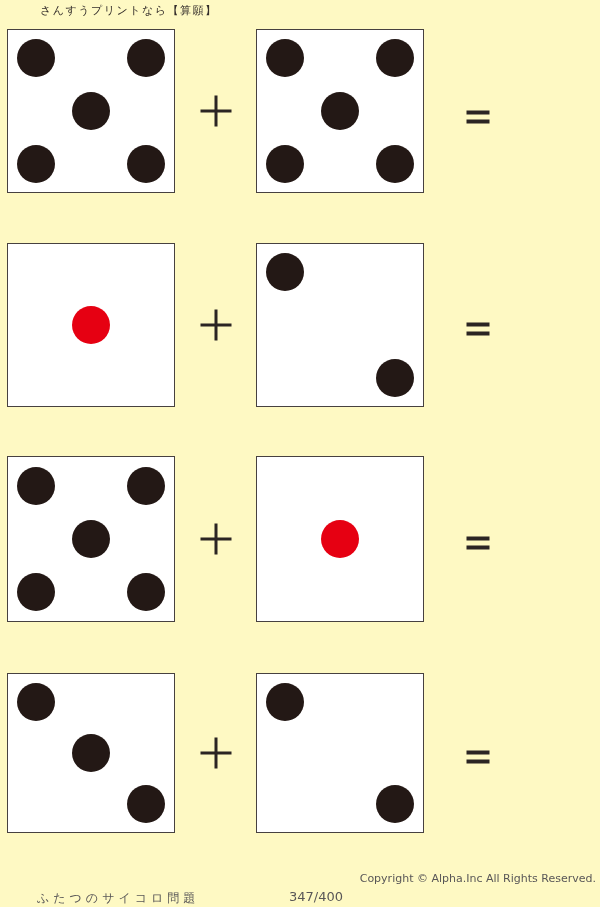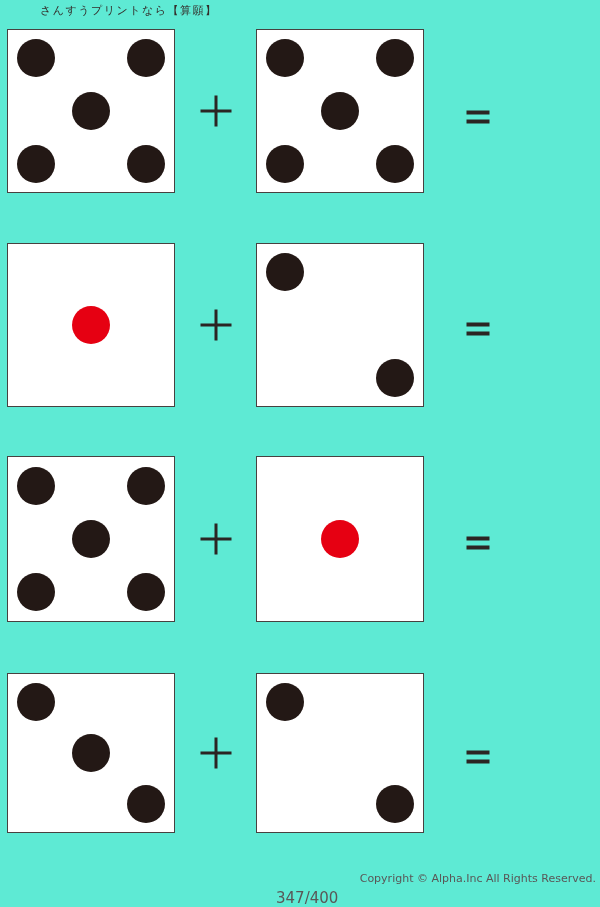--- a/index.html
+++ b/index.html
@@ -1,19 +1,19 @@
 <!DOCTYPE html>
 <html><head>
 <meta charset="utf-8">
 <style>
   html,body{margin:0;padding:0;background:#fff;}
   #page{
     position:relative;
     width:600px;height:907px;
-    background:#5eead4;
+    background:#fef9c3;
     font-family:"DejaVu Sans", sans-serif;
     overflow:hidden;
   }
   
   .header-label{
     position:absolute;left:40px;top:3px;
     font-family:"DejaVu Serif", serif;
     font-size:11px;letter-spacing:1.5px;
     color:#332d2a;white-space:nowrap;
   }
@@ -52,22 +52,22 @@
     border-top:4px solid #2b2523;border-bottom:4px solid #2b2523;
     box-sizing:border-box;
   }
   .e1{top:117px;} .e2{top:329px;} .e3{top:543px;} .e4{top:757px;}
   
   .footer-title{
     position:absolute;left:37px;top:890px;
     font-size:12px;letter-spacing:4px;color:#595757;white-space:nowrap;
   }
   .footer-page{
-    position:absolute;left:276px;top:889px;
-    font-size:15px;color:#595757;white-space:nowrap;
+    position:absolute;left:289px;top:889px;
+    font-size:13px;color:#595757;white-space:nowrap;
   }
   .footer-copy{
     position:absolute;right:4px;top:872px;
     font-size:11px;line-height:14px;color:#595757;
     text-align:right;white-space:nowrap;
   }
 </style>
 </head>
 <body>
 
@@ -132,18 +132,19 @@
   <div class="plus p4">
     <div class="bar-h"></div>
     <div class="bar-v"></div>
   </div>
   <div class="die die2 r4">
       <span class="pip pip-tl" style="background: rgb(35, 24, 21);"></span>
       <span class="pip pip-br" style="background: rgb(35, 24, 21);"></span>
     </div>
   <div class="equals e4"></div>
 
+  <div class="footer-title">ふたつのサイコロ問題</div>
   <div class="footer-page">347/400</div>
   <div class="footer-copy">
     <div>Copyright ©  Alpha.Inc All Rights Reserved.</div>
   </div>
 
 </div>
 
 </body></html>

